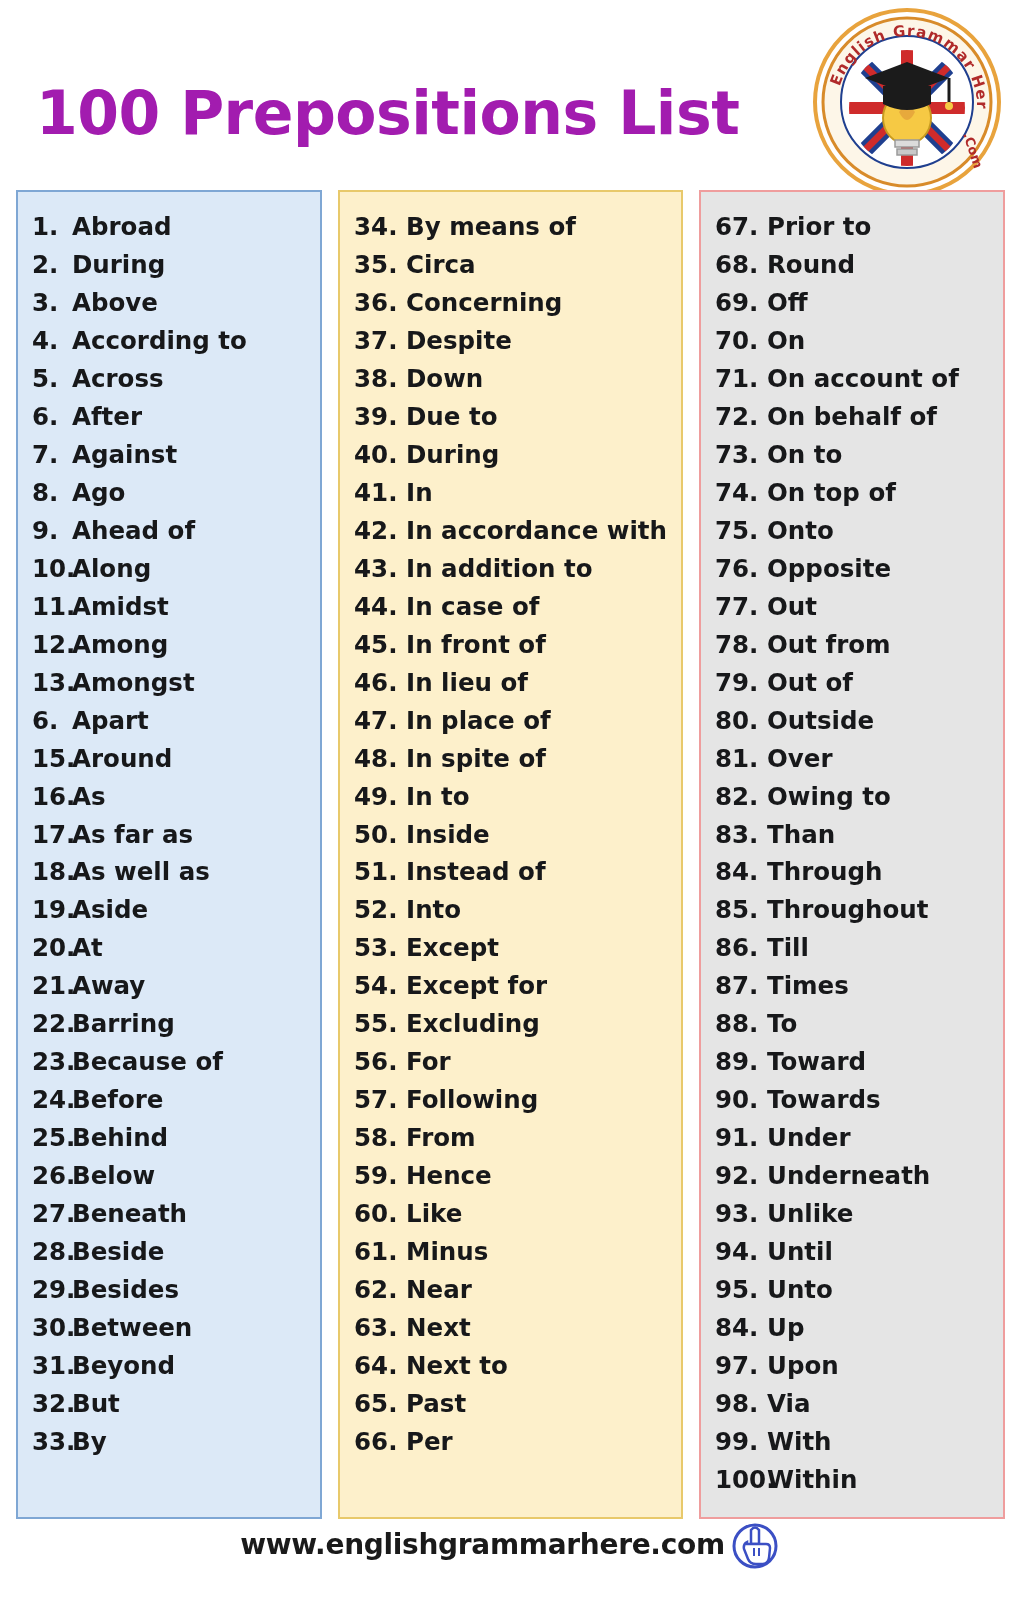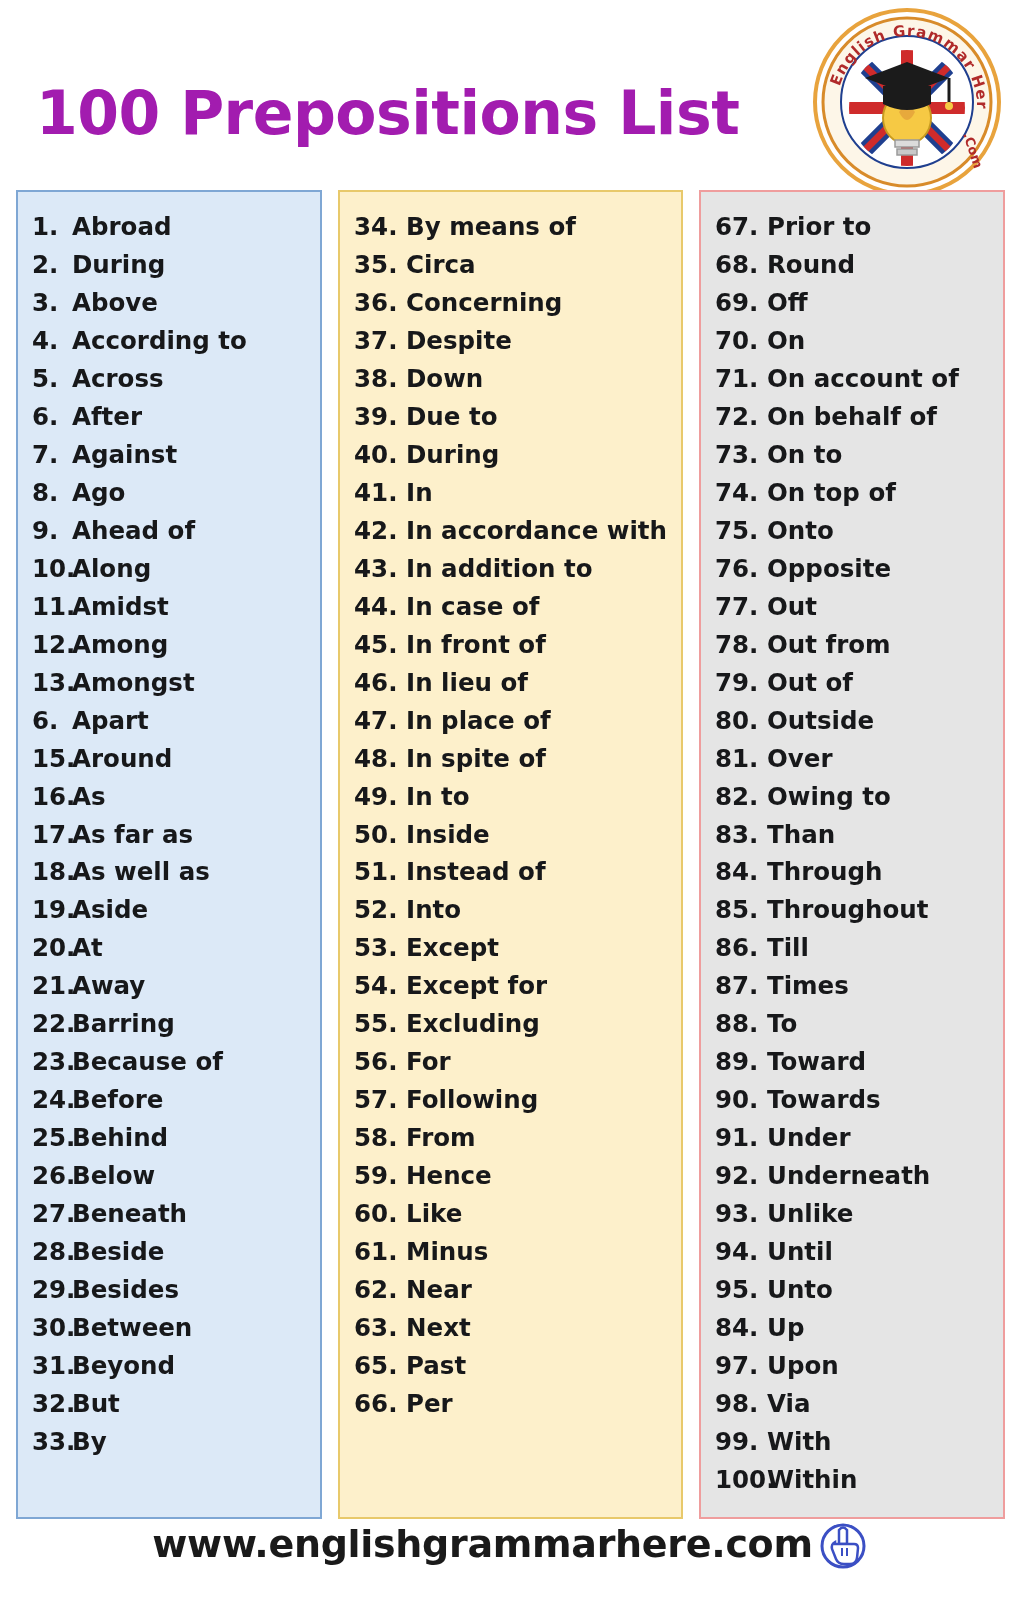--- a/index.html
+++ b/index.html
@@ -89,21 +89,21 @@
     bottom: 0;
     left: 0;
     width: 1021px;
     height: 110px;
     display: flex;
     align-items: center;
     justify-content: center;
     gap: 4px;
   }
   .footer-url {
-    font-size: 38px;
+    font-size: 28px;
     font-weight: bold;
     color: #1a1a1a;
     letter-spacing: -0.3px;
   }
   .cursor-icon { width: 52px; height: 56px; }
 </style>
 </head>
 <body>
 
 <div class="page">
@@ -413,20 +413,24 @@
         </div>
       <div class="item">
           <span class="num">62.</span>
           <span class="txt">Near</span>
         </div>
       <div class="item">
           <span class="num">63.</span>
           <span class="txt">Next</span>
         </div>
       <div class="item">
+          <span class="num">64.</span>
+          <span class="txt">Next to</span>
+        </div>
+      <div class="item">
           <span class="num">65.</span>
           <span class="txt">Past</span>
         </div>
       <div class="item">
           <span class="num">66.</span>
           <span class="txt">Per</span>
         </div>
     </div>
 
     <div class="col col-3">

